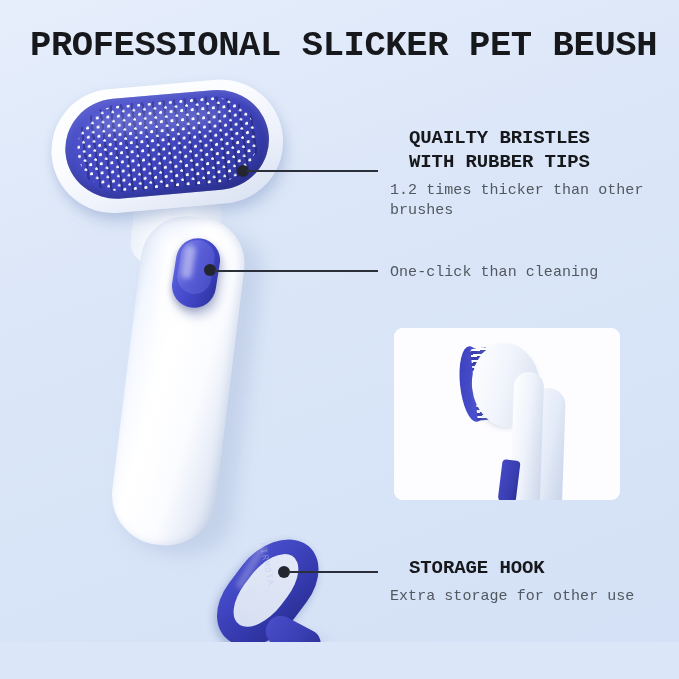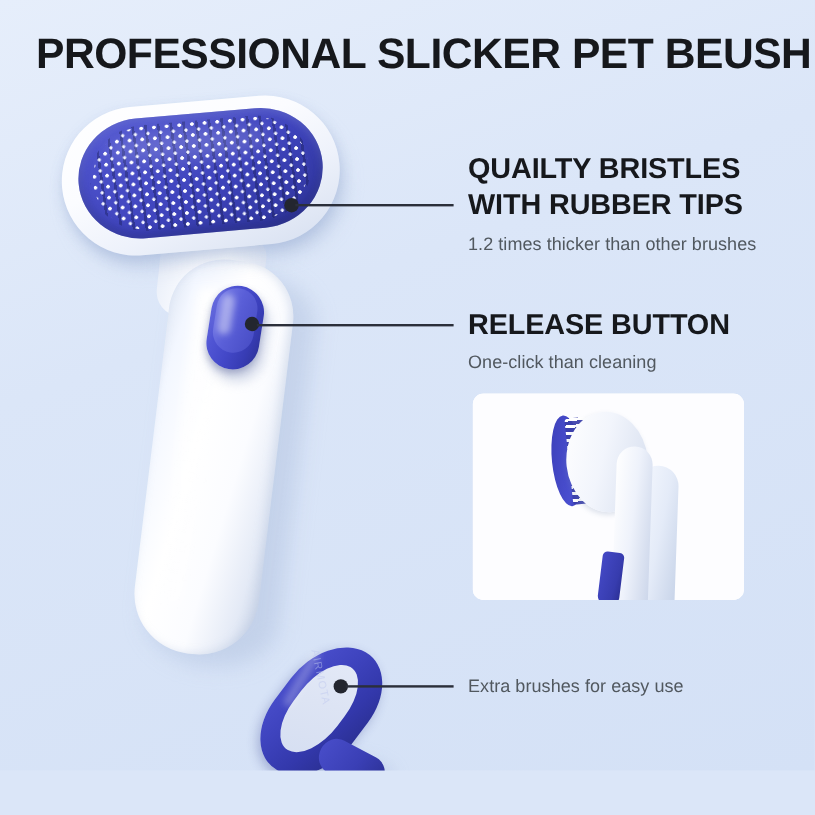--- a/index.html
+++ b/index.html
@@ -12,20 +12,21 @@
     overflow: hidden;
     font-family: "Liberation Sans", sans-serif;
     background: #dbe6f8;
   }
   .stage {
     position: relative;
     width: 679px;
     height: 642px;
     background: linear-gradient(160deg, #e6eefb 0%, #dbe6f8 38%, #d4e1f6 100%);
     overflow: hidden;
+    font-family: Liberation Mono, monospace;
   }
 
   
   .title {
     position: absolute;
     left: 30px;
     top: 26px;
     width: 640px;
     font-size: 35.5px;
     font-weight: bold;
@@ -35,26 +36,27 @@
     line-height: 1.12;
   }
 
   
   .callout {
     position: absolute;
     left: 390px;
     width: 288px;
   }
   .callout .head {
-    font-size: 24px;
+    font-size: 19px;
     font-weight: bold;
     color: #16181c;
     letter-spacing: -0.1px;
     line-height: 1.27;
     white-space: pre-line;
+    margin-left: 19px;
   }
   .callout .sub {
     font-size: 15px;
     font-weight: normal;
     color: #51585f;
     letter-spacing: 0.05px;
     margin-top: 7px;
     line-height: 1.3;
   }
   #callout-bristles { top: 126px; }
@@ -474,26 +476,26 @@
   <div class="leader-dot" id="leader-dot-hook"></div>
   <div class="leader" id="leader-line-hook"></div>
 
   <div class="callout" id="callout-bristles">
     <div class="head">QUAILTY BRISTLES
 WITH RUBBER TIPS</div>
     <div class="sub">1.2 times thicker than other brushes</div>
   </div>
 
   <div class="callout" id="callout-release">
-    <div class="head">RELEASE BUTTON</div>
     <div class="sub">One-click than cleaning</div>
   </div>
 
   <div class="callout" id="callout-hook">
-    <div class="sub">Extra brushes for easy use</div>
+    <div class="head">STORAGE HOOK</div>
+    <div class="sub">Extra storage for other use</div>
   </div>
 
   <div class="inset-card">
     <div class="inset-scene">
       <div class="ins-handle2"></div>
       <div class="ins-pad"></div>
       <div class="ins-pins"></div>
       <div class="ins-head"></div>
       <div class="ins-handle"></div>
       <div class="ins-tab"></div>

